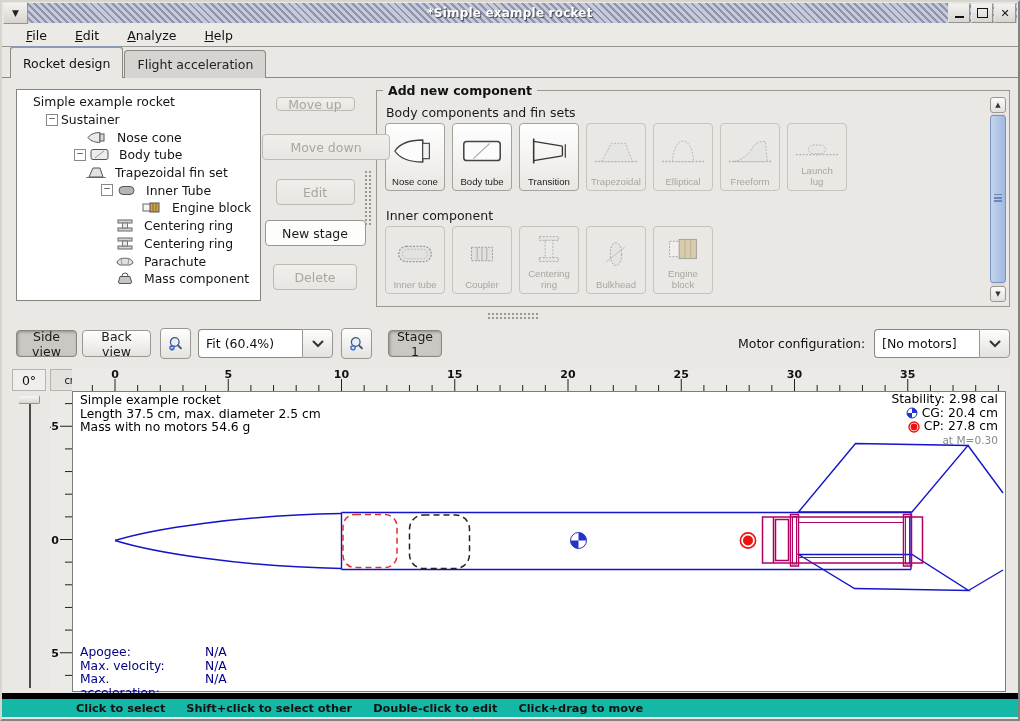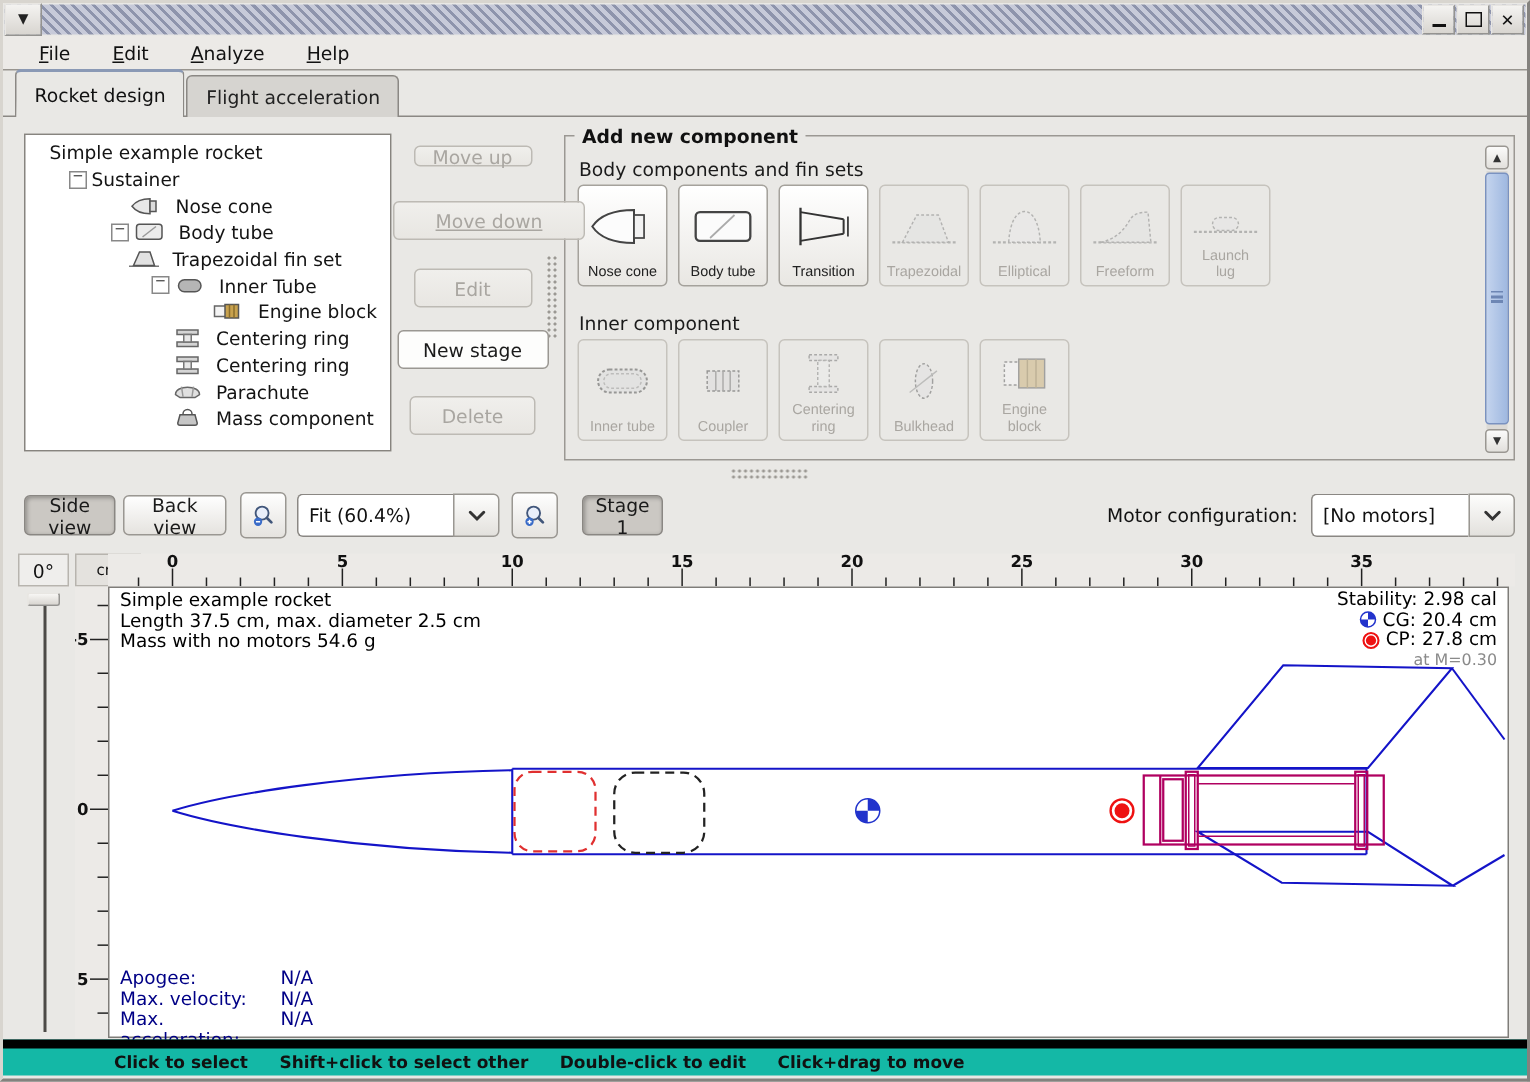--- a/index.html
+++ b/index.html
@@ -50,32 +50,33 @@
   .combo .drop{width:29px;border:1px solid #9a9792;border-radius:0 4px 4px 0;background:linear-gradient(#fdfdfc,#e3e1dd);display:flex;align-items:center;justify-content:center;}
   
   #rot-box{left:10px;top:367px;width:34px;height:22px;border:1px solid #b7b4ae;background:#efeeec;font-size:12.5px;color:#111;display:flex;align-items:center;justify-content:center;}
   #unit-box{left:48px;top:367px;width:44px;height:22px;border:1px solid #b7b4ae;background:#e4e2de;font-size:10px;color:#111;display:flex;align-items:center;justify-content:center;}
   #canvas{left:70px;top:389px;width:934px;height:301px;background:#fff;border:1px solid #7f7d79;}
   .ruler{background:#eceae7;}
   #slider-handle{left:16px;top:393px;width:22px;height:9px;border:1px outset #e8e6e2;background:linear-gradient(#f7f6f4,#d9d6d1);border-radius:2px;}
   #slider-track{left:27px;top:402px;width:2px;height:284px;background:#4c4a47;}
   .cv-text{font-size:12.3px;color:#000;line-height:13.6px;white-space:pre;}
   .legend-row{display:flex;justify-content:flex-end;align-items:center;gap:4px;font-size:12.3px;color:#000;line-height:13.6px;}
-  .flight-row{display:flex;font-size:12.3px;color:#000086;line-height:13.6px;}
+  .flight-row{display:flex;font-size:12.3px;color:#000086;line-height:13.6px;gap:18px;}
   .flight-row .fl{width:107px;}
   #statusbar{left:0;bottom:2px;right:0;height:24px;border-top:6px solid #000000;background:#14b8a6;display:flex;align-items:center;padding-left:74px;}
   .hint{font-size:11.3px;font-weight:bold;color:#111;margin-right:21px;}
 </style>
 </head>
 <body>
 
 <div id="window">
 
   <div id="titlebar" class="abs">
     <div id="menu-btn" class="tb-btn">▼</div>
+    <div id="title-text">*Simple example rocket</div>
     <div id="win-controls">
       <div class="tb-btn">
           <div class="glyph-min"></div>
         </div>
       <div class="tb-btn">
           <div class="glyph-max"></div>
         </div>
       <div class="tb-btn" style="font-weight:bold;">✕</div>
     </div>
   </div>
@@ -521,17 +522,17 @@
       </div>
     </div>
 
   <div id="statusbar" class="abs">
       <span class="hint">Click to select</span>
       <span class="hint">Shift+click to select other</span>
       <span class="hint">Double-click to edit</span>
       <span class="hint">Click+drag to move</span>
     </div>
 <button class="abs btn disabled" style="left: 273.5px; top: 95px; width: 79px; height: 14px;">Move up</button>
-    <button class="abs btn disabled" style="left: 260px; top: 132px; width: 128px; height: 26px; text-decoration: underline;">Move down</button>
+    <button class="abs btn disabled" style="left: 260px; top: 132px; width: 128px; height: 26px;">Move down</button>
     <button class="abs btn disabled" style="left: 273.5px; top: 177px; width: 79px; height: 26px;">Edit</button>
     <button class="abs btn" style="left: 262.5px; top: 218px; width: 101px; height: 26px; background: rgb(253, 253, 252);">New stage</button>
     <button class="abs btn disabled" style="left: 271px; top: 262px; width: 84px; height: 26px;">Delete</button>
   </div>
 
 </body></html>

